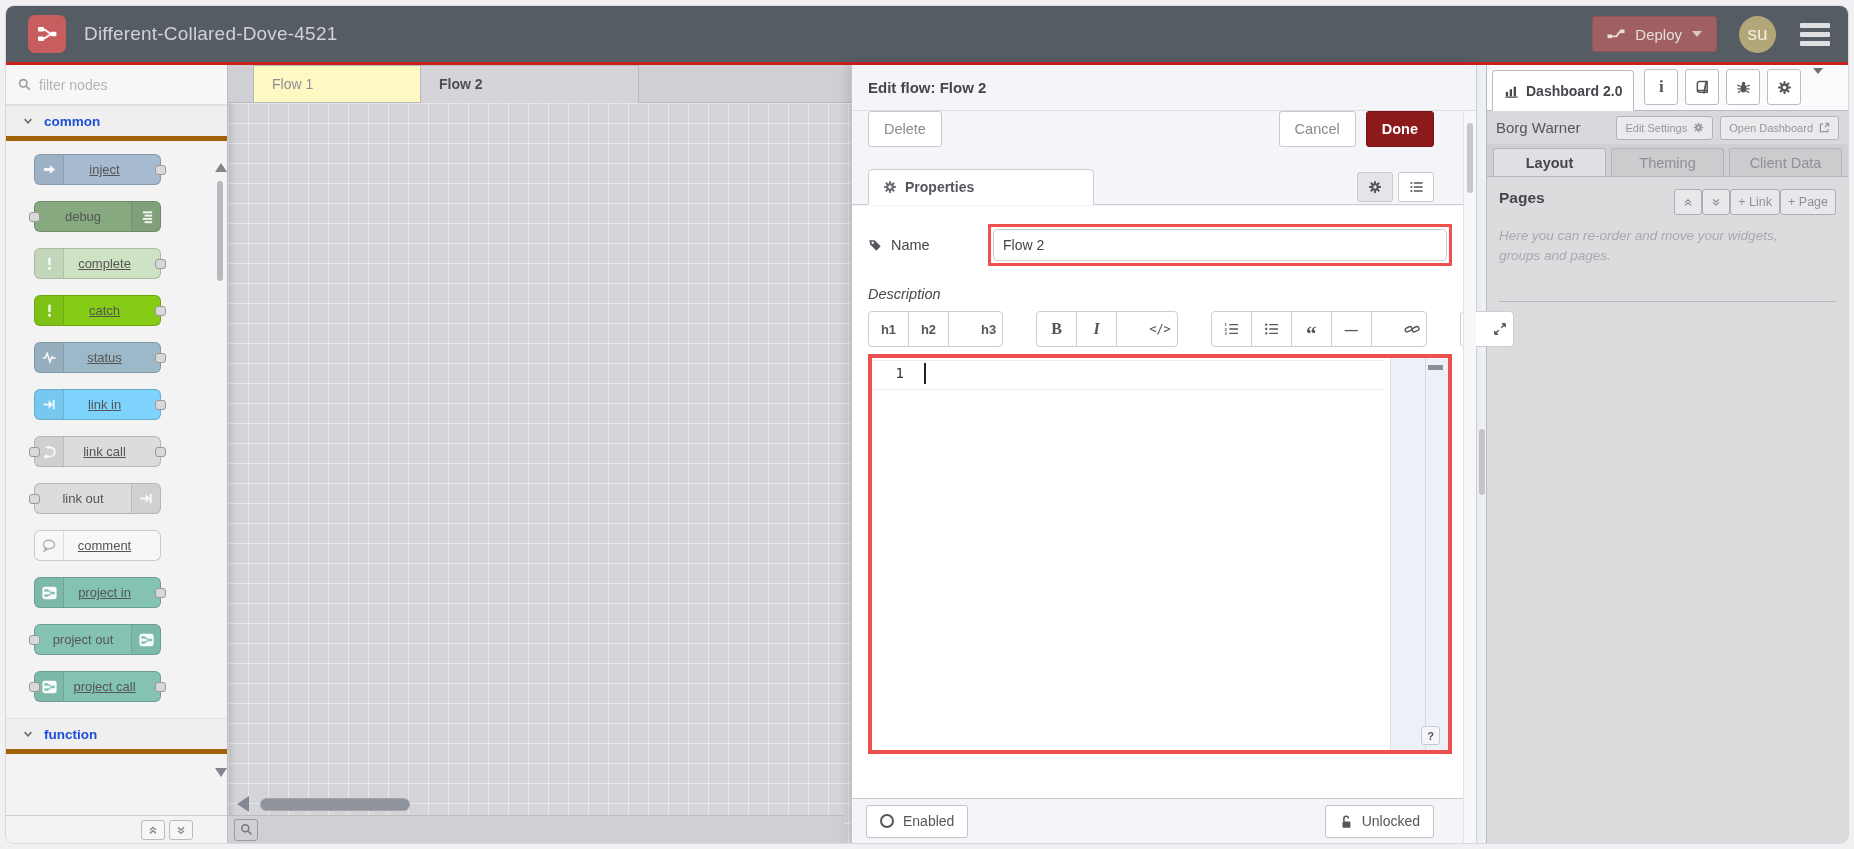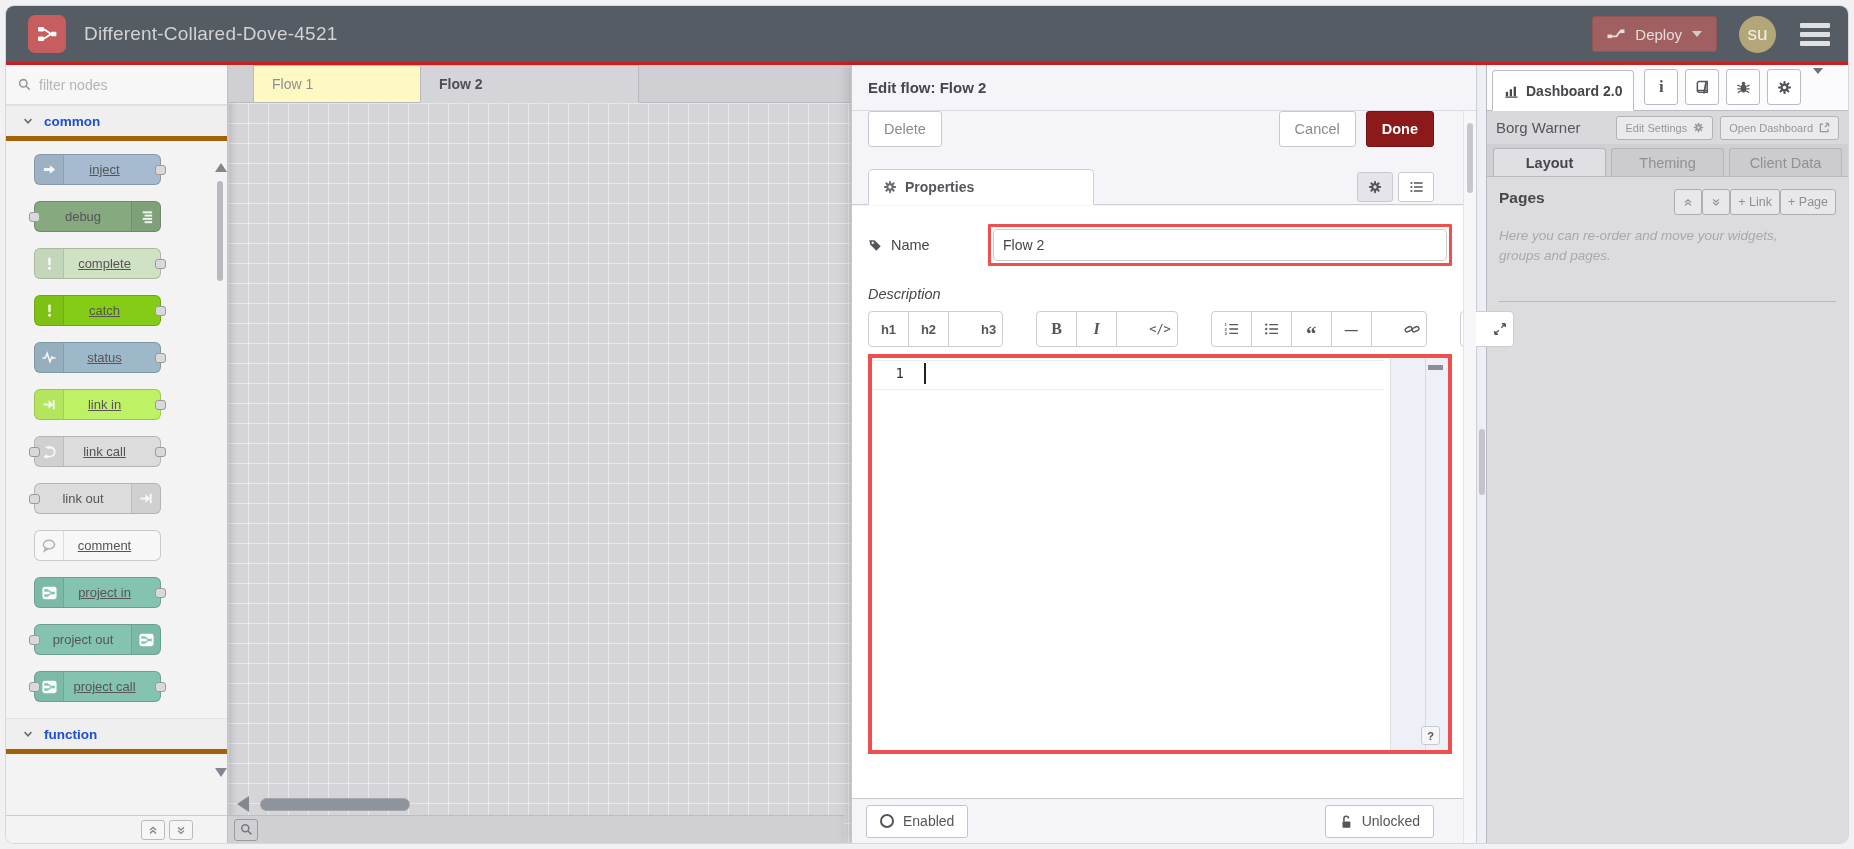--- a/index.html
+++ b/index.html
@@ -261,21 +261,21 @@
   <div class="pnode" style="background: rgb(157, 185, 201);">
     <span class="nicon left">
                   <svg width="16" height="15" viewBox="0 0 16 16">
                     <path d="M1 8.5 H4 L6 3.5 L9 12.5 L11 7.5 L12.2 8.5 H15" stroke="#fff" stroke-width="1.7" fill="none" opacity="0.9"></path>
                   </svg>
                 </span>
     <span class="nlabel icon-left">status</span>
   <span class="port out"></span>
               </div>
 
-  <div class="pnode" style="background: #bef264;">
+  <div class="pnode" style="background: #7dd3fc;">
     <span class="nicon left">
                   <svg width="15" height="15" viewBox="0 0 16 16">
                     <g opacity="0.85">
                       <path d="M1.5 8 H8" stroke="#fff" stroke-width="2"></path>
                       <path d="M7 3.5 L12 8 L7 12.5 z" fill="#fff"></path>
                       <path d="M12.5 3 V13" stroke="#fff" stroke-width="2"></path>
                     </g>
                   </svg>
                 </span>
     <span class="nlabel icon-left">link in</span>

